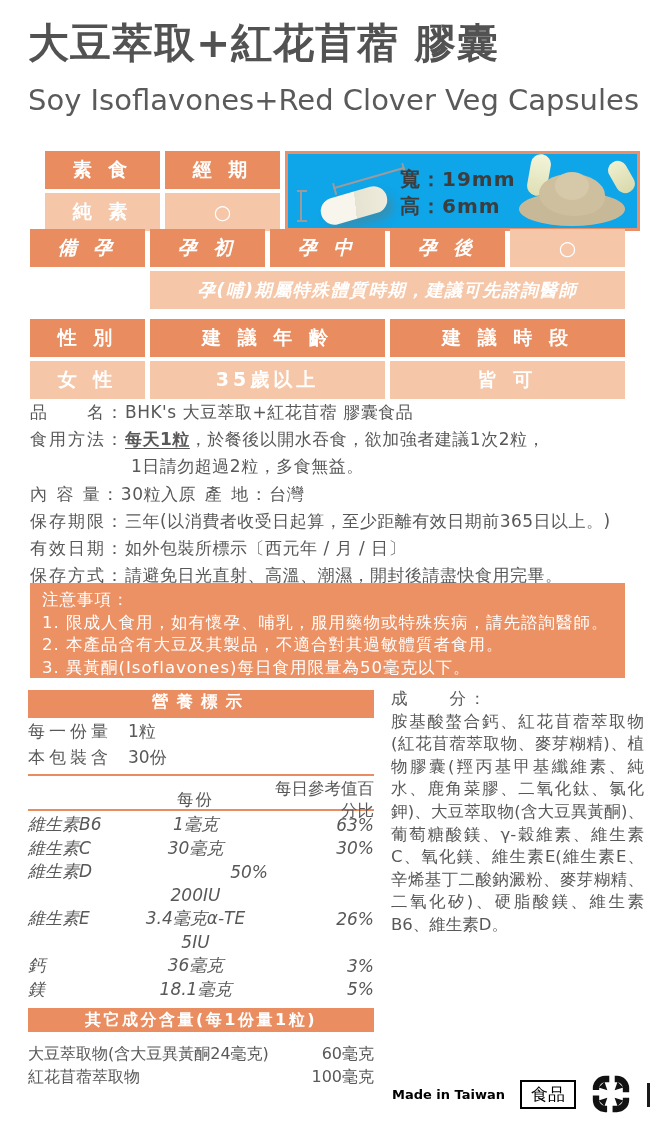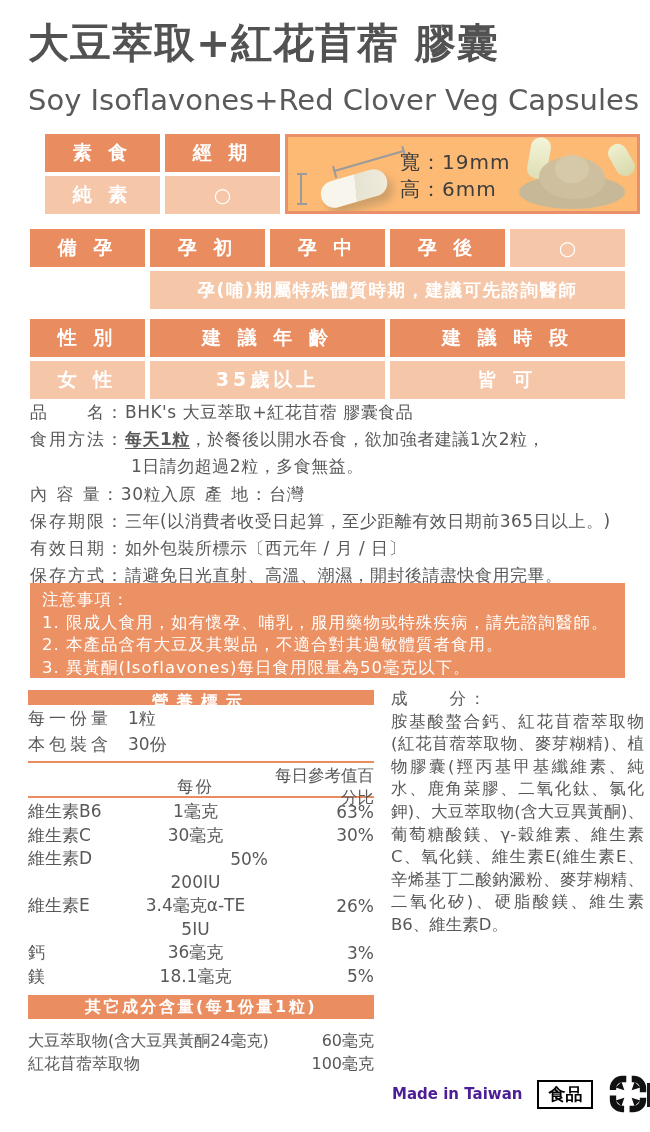--- a/index.html
+++ b/index.html
@@ -10,28 +10,28 @@
   
   .title { position:absolute; left:28px; top:16px; font-size:41px; font-weight:700; color:#525252; letter-spacing:1px; white-space:nowrap; }
   .subtitle { position:absolute; left:28px; top:83px; font-size:29px; color:#5a5a5a; white-space:nowrap; }
 
   
   .cell { display:flex; align-items:center; justify-content:center; color:#fff; font-weight:700; font-size:19px; letter-spacing:5px; }
   .dark  { background:#E98C5F; }
   .light { background:#F5C7A8; }
   .circle { font-size:20px; font-weight:400; letter-spacing:0; }
 
-  .t1 { position:absolute; left:30px; top:134px; display:grid;
+  .t1 { position:absolute; left:30px; top:151px; display:grid;
         grid-template-columns:115px 115px 355px; grid-template-rows:38px 38px;
         column-gap:5px; row-gap:4px;padding-left:15px; }
-  .imgbox { grid-column:3; grid-row:1/3; box-sizing:border-box; border:3px solid #E9906A; background:#fdba74; position:relative; overflow:hidden; }
+  .imgbox { grid-column:3; grid-row:1/3; box-sizing:border-box; border:3px solid #E9906A; background:#0ea5e9; position:relative; overflow:hidden;font-weight:bold; }
 
   .t2 { position:absolute; left:30px; top:229px; display:grid;
         grid-template-columns:repeat(5,115px); grid-template-rows:38px 38px;
-        column-gap:5px; row-gap:4px; }
+        column-gap:5px; row-gap:4px;font-style:italic; }
   .t2-note { grid-column:2/6; background:#F5C7A8; color:#fff; font-weight:700; font-size:17.5px; letter-spacing:1.5px;
              display:flex; align-items:center; justify-content:center; white-space:nowrap; }
 
   .t3 { position:absolute; left:30px; top:319px; display:grid;
         grid-template-columns:115px 235px 235px; grid-template-rows:38px 38px;
         column-gap:5px; row-gap:4px; }
   .age { letter-spacing:4px; }
 
   
   .dim-line { position:absolute; left:44px; top:23px; width:74px; height:0; border-top:2px solid #9b9b9b; transform:rotate(-16deg); }
@@ -63,44 +63,44 @@
   .origin-label { letter-spacing:2px; }
 
   
   .notice { position:absolute; left:30px; top:583px; width:595px; height:95px; box-sizing:border-box;
             background:#EC9164; color:#fff; padding:6px 12px 16px; font-size:16.5px; line-height:22.6px; letter-spacing:1px; }
   .notice div { white-space:nowrap; }
 
   
   .bottom-left { position:absolute; left:28px; top:690px; width:346px; }
   .obar { background:#EA8D60; color:#fff; font-weight:700; text-align:center; font-size:16.5px;
-          height:15px; line-height:23px; letter-spacing:8px; }
+          height:28px; line-height:23px; letter-spacing:8px; }
   .obar.second { margin-top:7px; letter-spacing:2.5px; font-size:16px; height:24px; line-height:24px; }
   .serv { display:flex; align-items:center; height:26px; font-size:17px; }
   .serv:first-of-type { margin-top:6px; }
   .slabel { width:100px; letter-spacing:4px; flex:none; }
   .oline { border:none; border-top:2px solid #E98C5F; margin:4px 0 2px; }
   .nhead { display:grid; grid-template-columns:95px 145px 1fr; font-size:16.5px; height:27px; align-items:center; }
   .nh-amount { text-align:center; letter-spacing:2px; }
   .nh-dv { text-align:right; }
-  .nrow { display:grid; grid-template-columns:95px 145px 1fr; font-size:17px; height:23.5px; align-items:center; }
+  .nrow { display:grid; grid-template-columns:95px 145px 1fr; font-size:17px; height:23.5px; align-items:center;font-style:italic; }
   .n-amount { text-align:center; }
   .n-dv { text-align:right; }
   .orow { display:flex; justify-content:space-between; align-items:center; font-size:16px; height:23px; }
   .orow.first { margin-top:11px; }
 
   
   .ing { position:absolute; left:391px; top:688px; width:253px; font-size:16.5px; line-height:22.6px; color:#595757; }
   .ing-title { letter-spacing:3px; }
   .ing-text { text-align:justify; }
 
   
   .footer { position:absolute; left:392px; top:1074px; display:flex; align-items:center; gap:15px; }
-  .madein { font-size:15px; font-weight:600; color:#4c1d95; white-space:nowrap; }
-  .badge { border:2px solid #000; color:#000; font-weight:700; font-size:17px; padding:0 9px; height:25px; line-height:25px; white-space:nowrap; }
+  .madein { font-size:13px; font-weight:600; color:#000000; white-space:nowrap; }
+  .badge { border:2px solid #000; color:#000; font-weight:400; font-size:17px; padding:0 9px; height:25px; line-height:25px; white-space:nowrap; }
   .recycle { width:40px; height:40px; display:block; }
   .sliver { position:absolute; right:0; top:1083px; width:3px; height:24px; background:#1a1a1a; }
 </style>
 </head>
 <body>
 
 <div class="page">
 
   <div class="title">大豆萃取+紅花苜蓿 膠囊</div>
   <div class="subtitle">Soy Isoflavones+Red Clover Veg Capsules</div>

